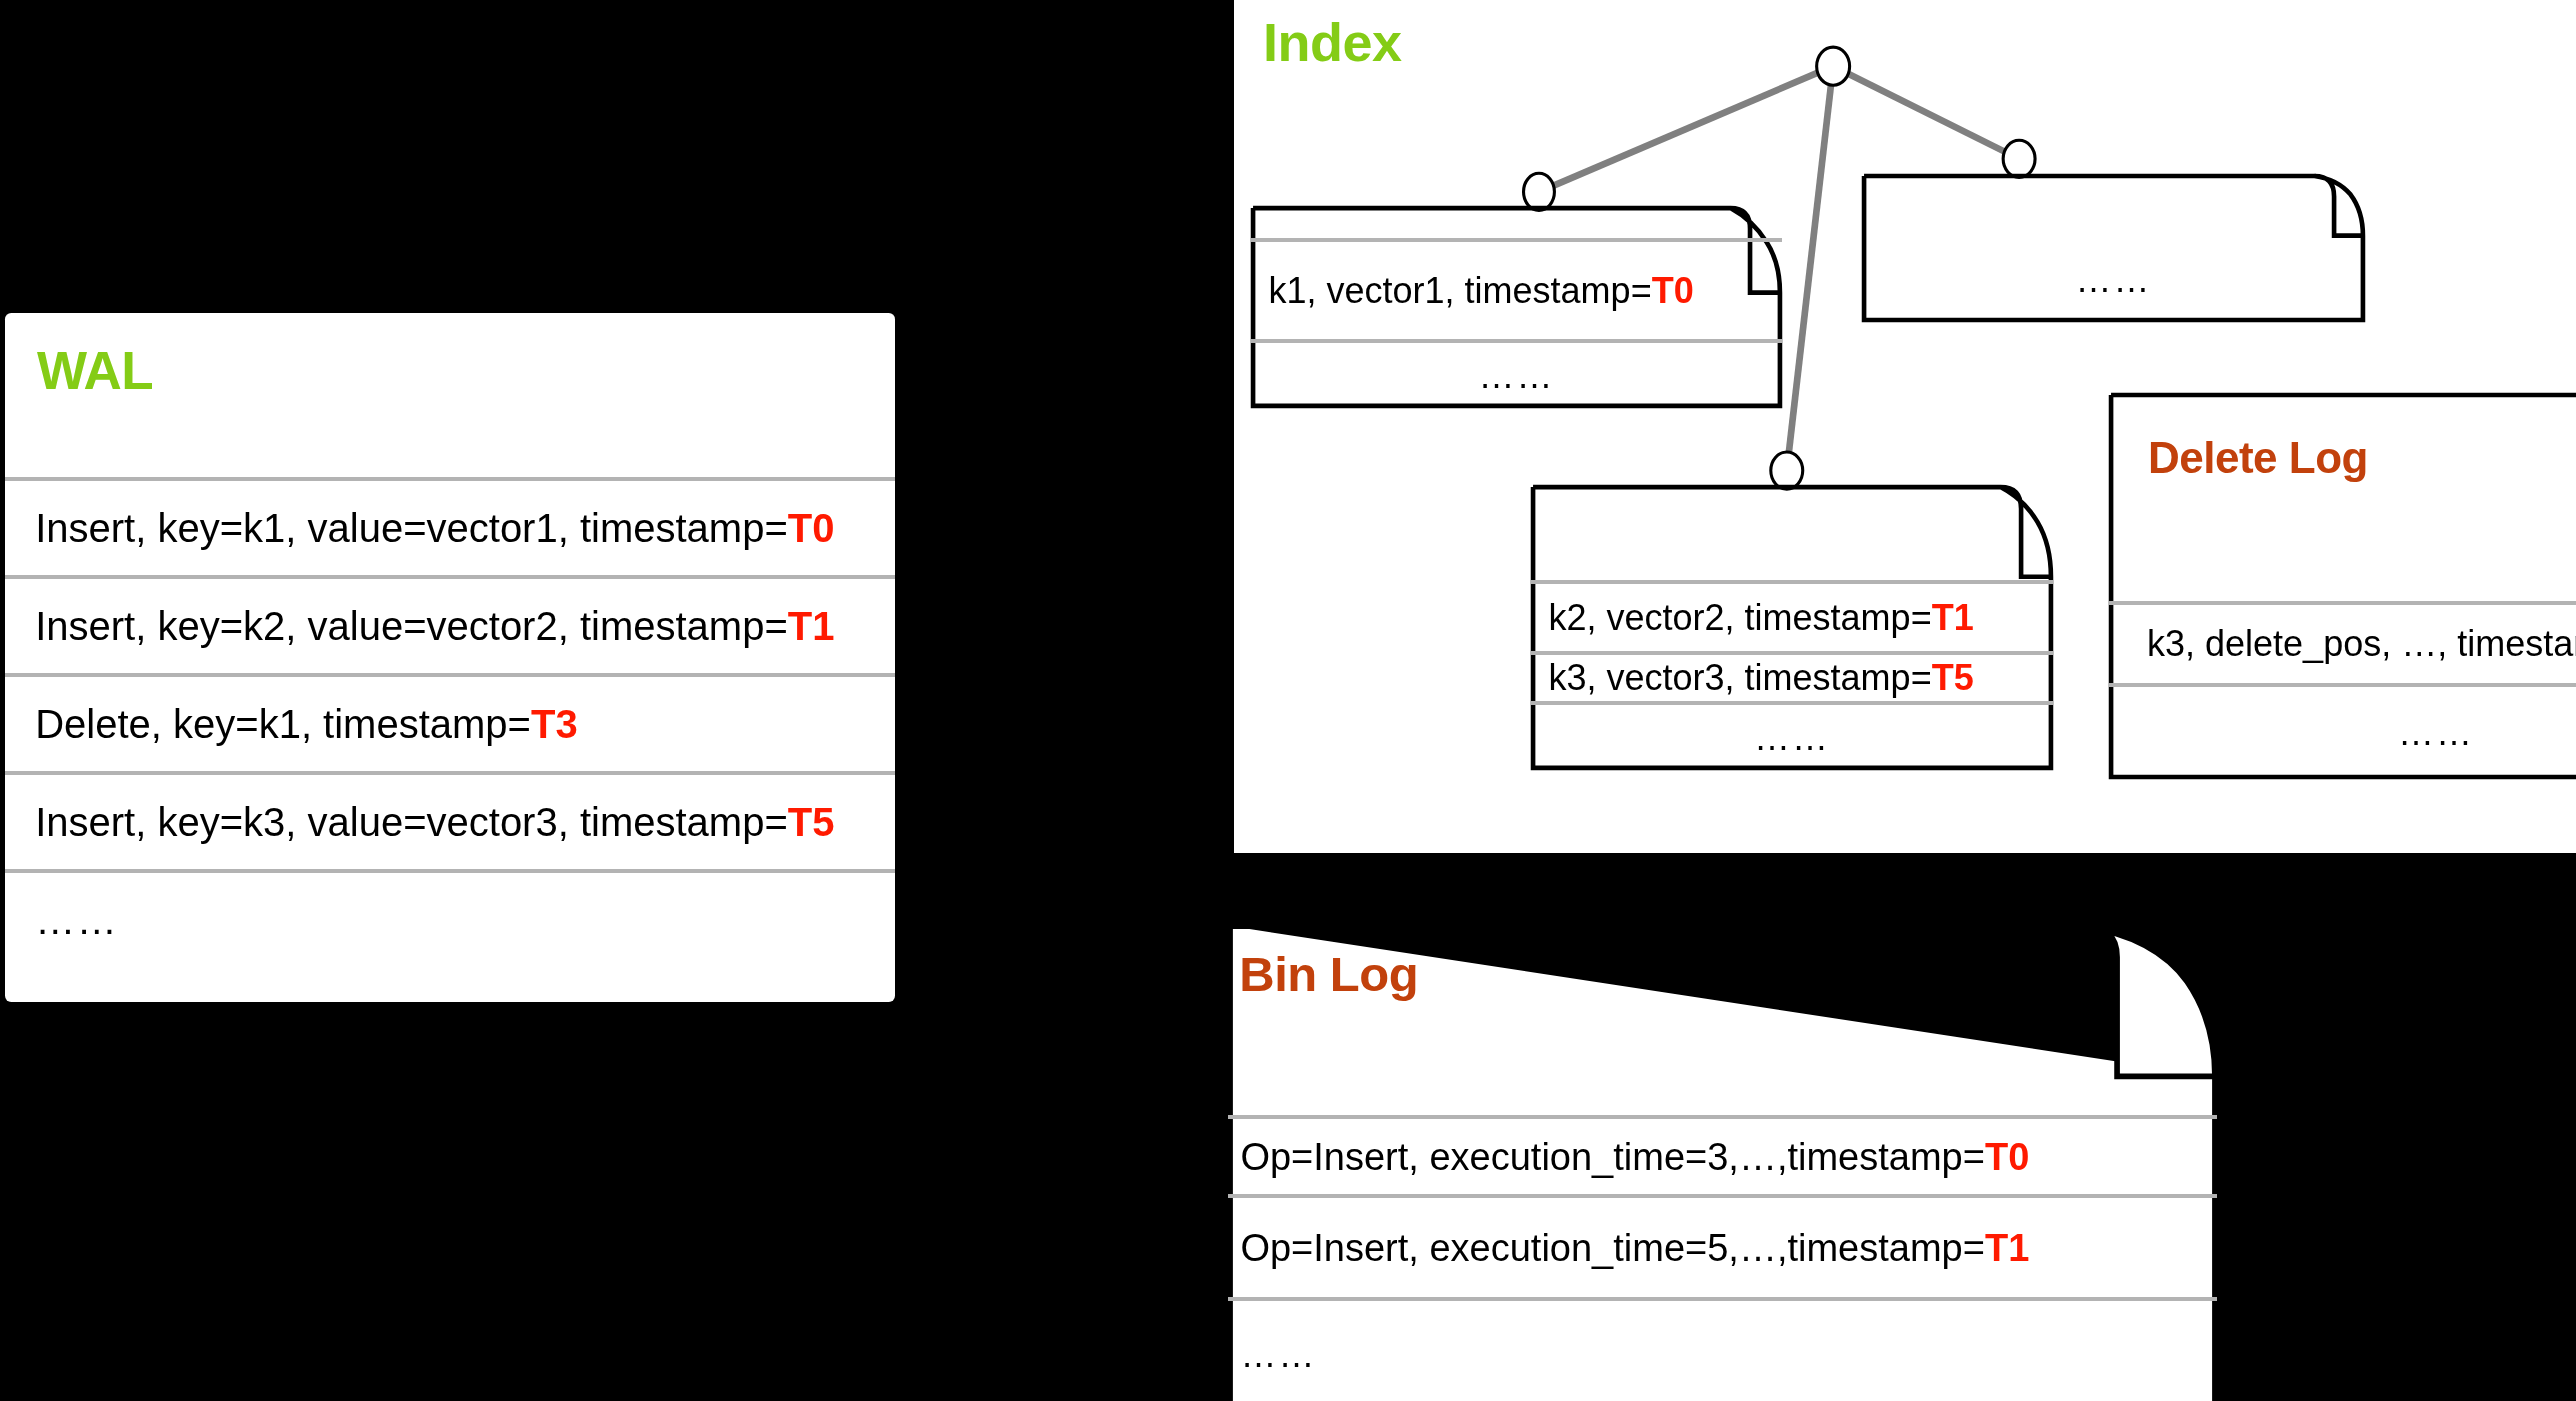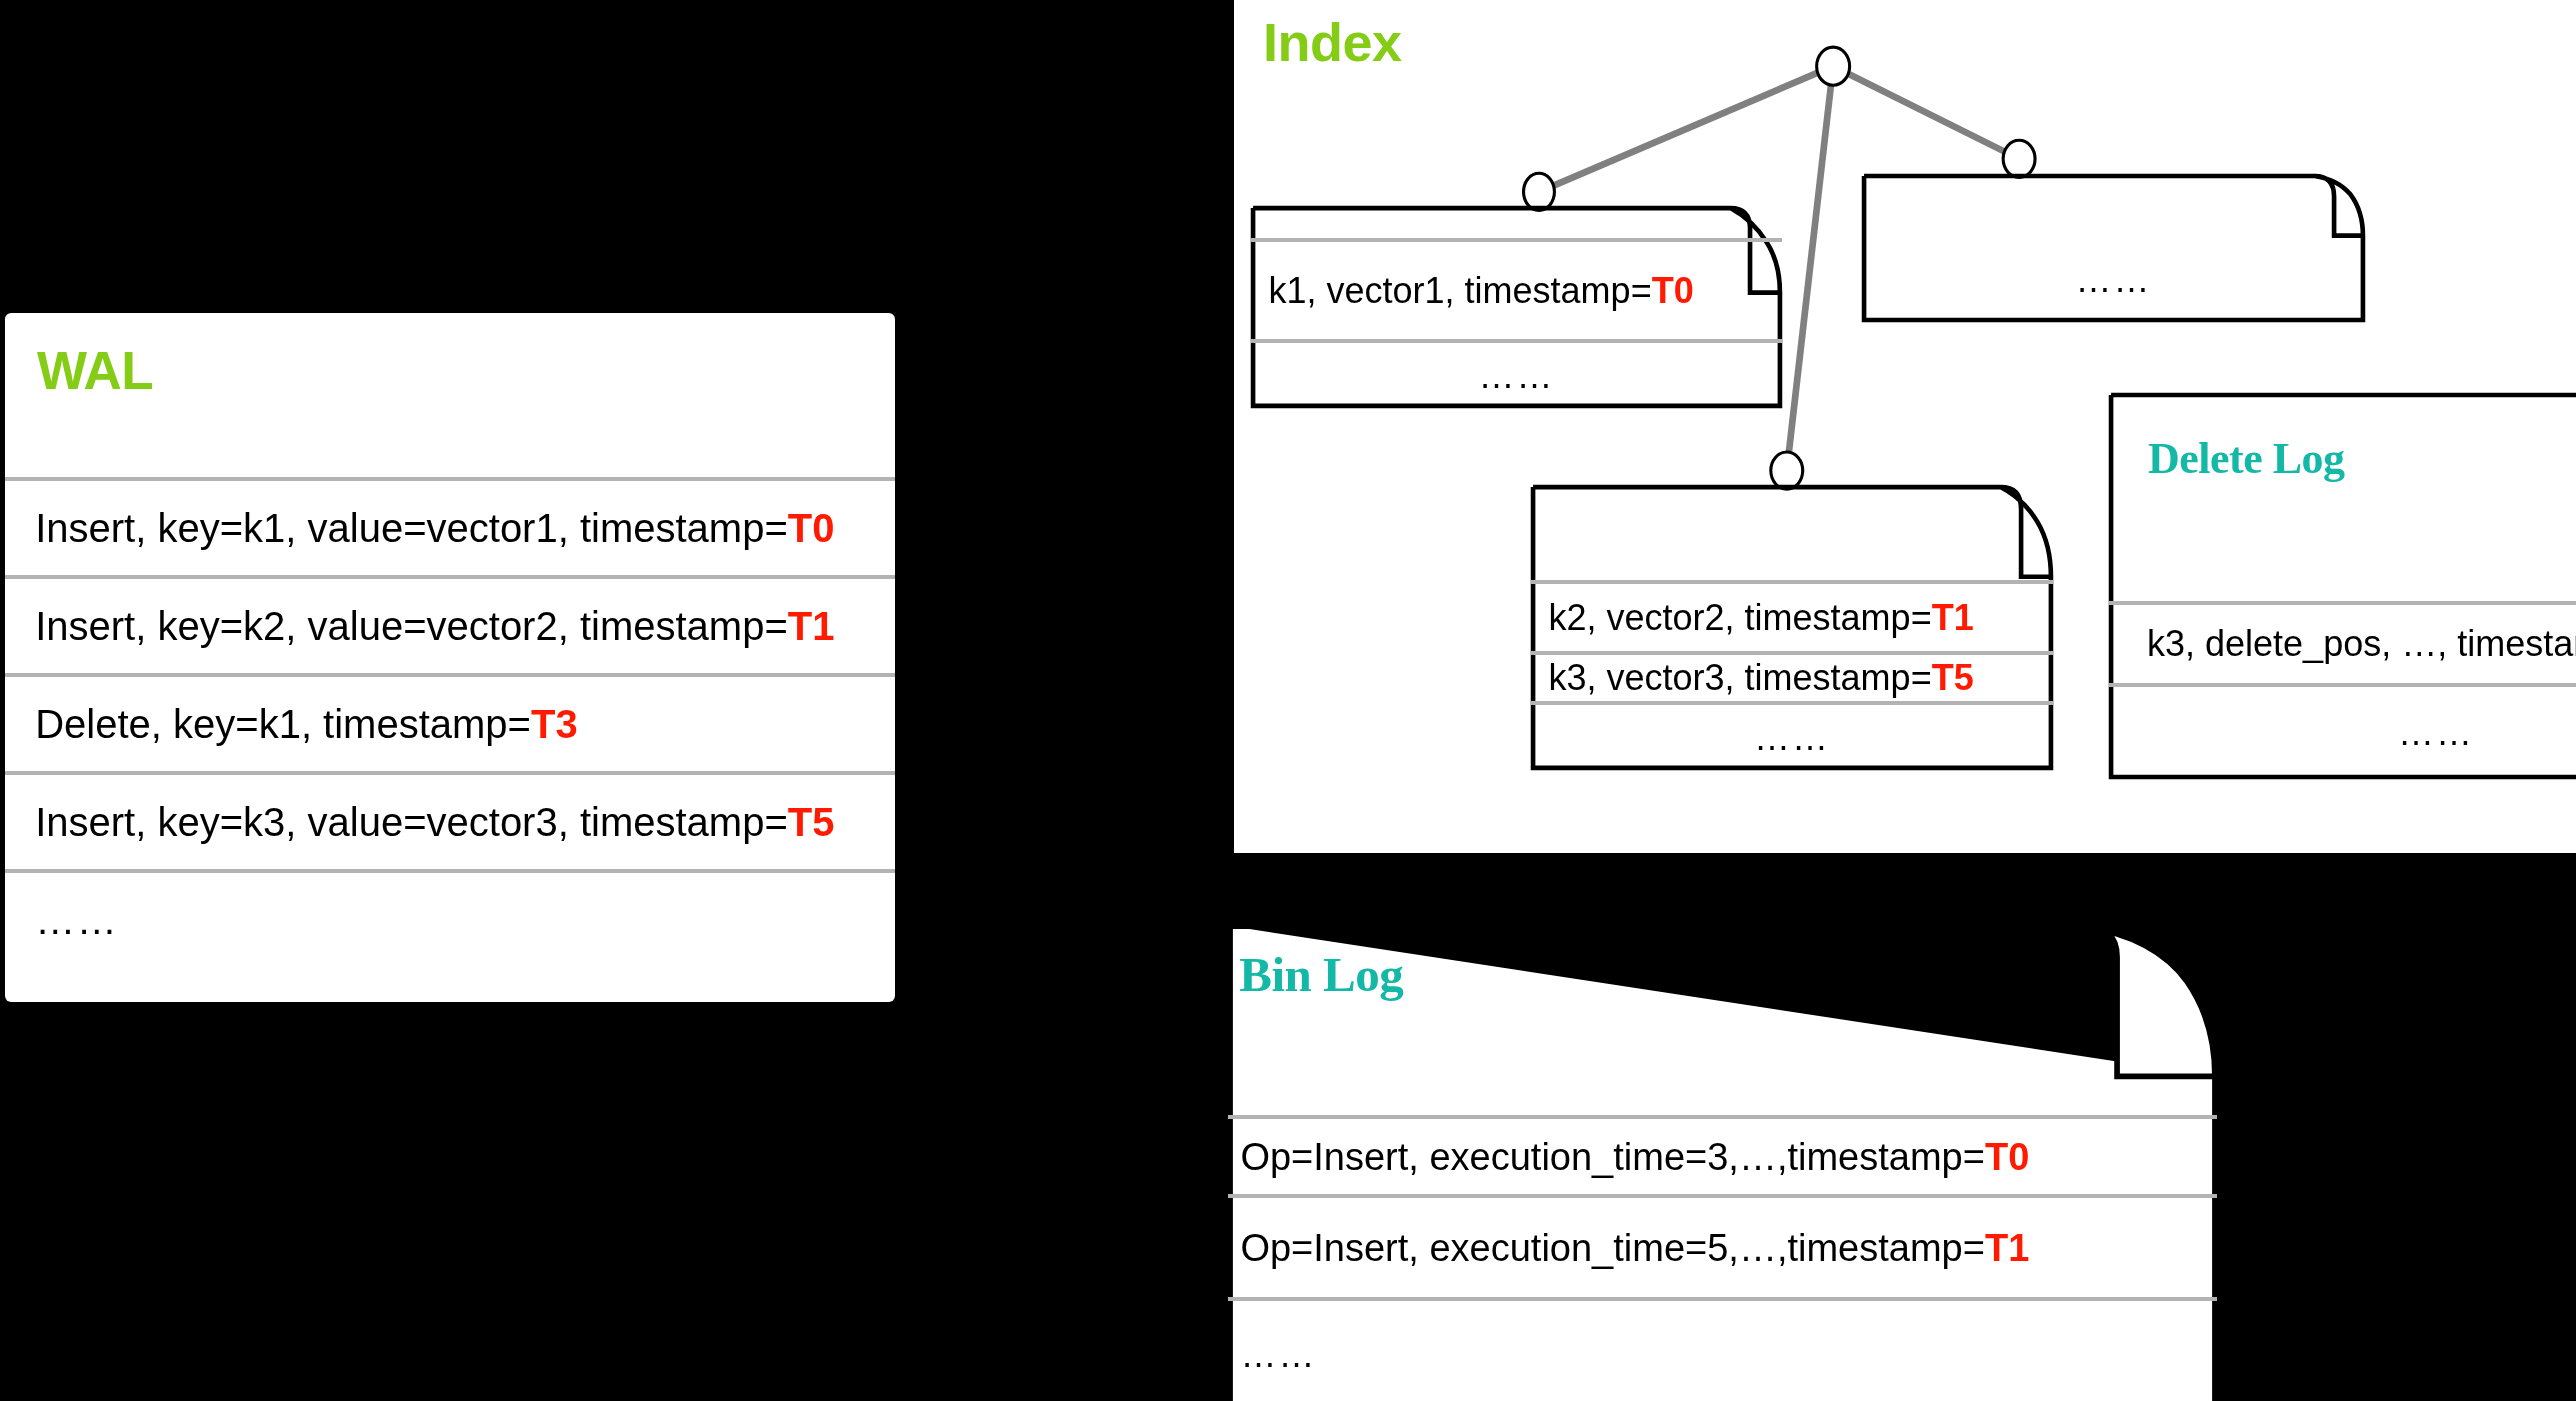--- a/index.html
+++ b/index.html
@@ -85,24 +85,23 @@
     width: 100%; height: 100%;
     overflow: visible;
   }
   .card .card-body {
     position: absolute;
     left: 0; right: 0; bottom: 0;
   }
   .card-title {
     position: absolute;
     font-weight: bold;
-    color: #14b8a6;
+    color: #c2410c;
     letter-spacing: -0.5px;
     white-space: nowrap;
-    font-family: Liberation Serif, serif;
   }
   .crow {
     position: relative;
     border-top: 4.6px solid #b3b3b3;
     box-sizing: border-box;
   }
   .crow .ctext {
     position: absolute;
     top: 50%;
     transform: translateY(-50%);

